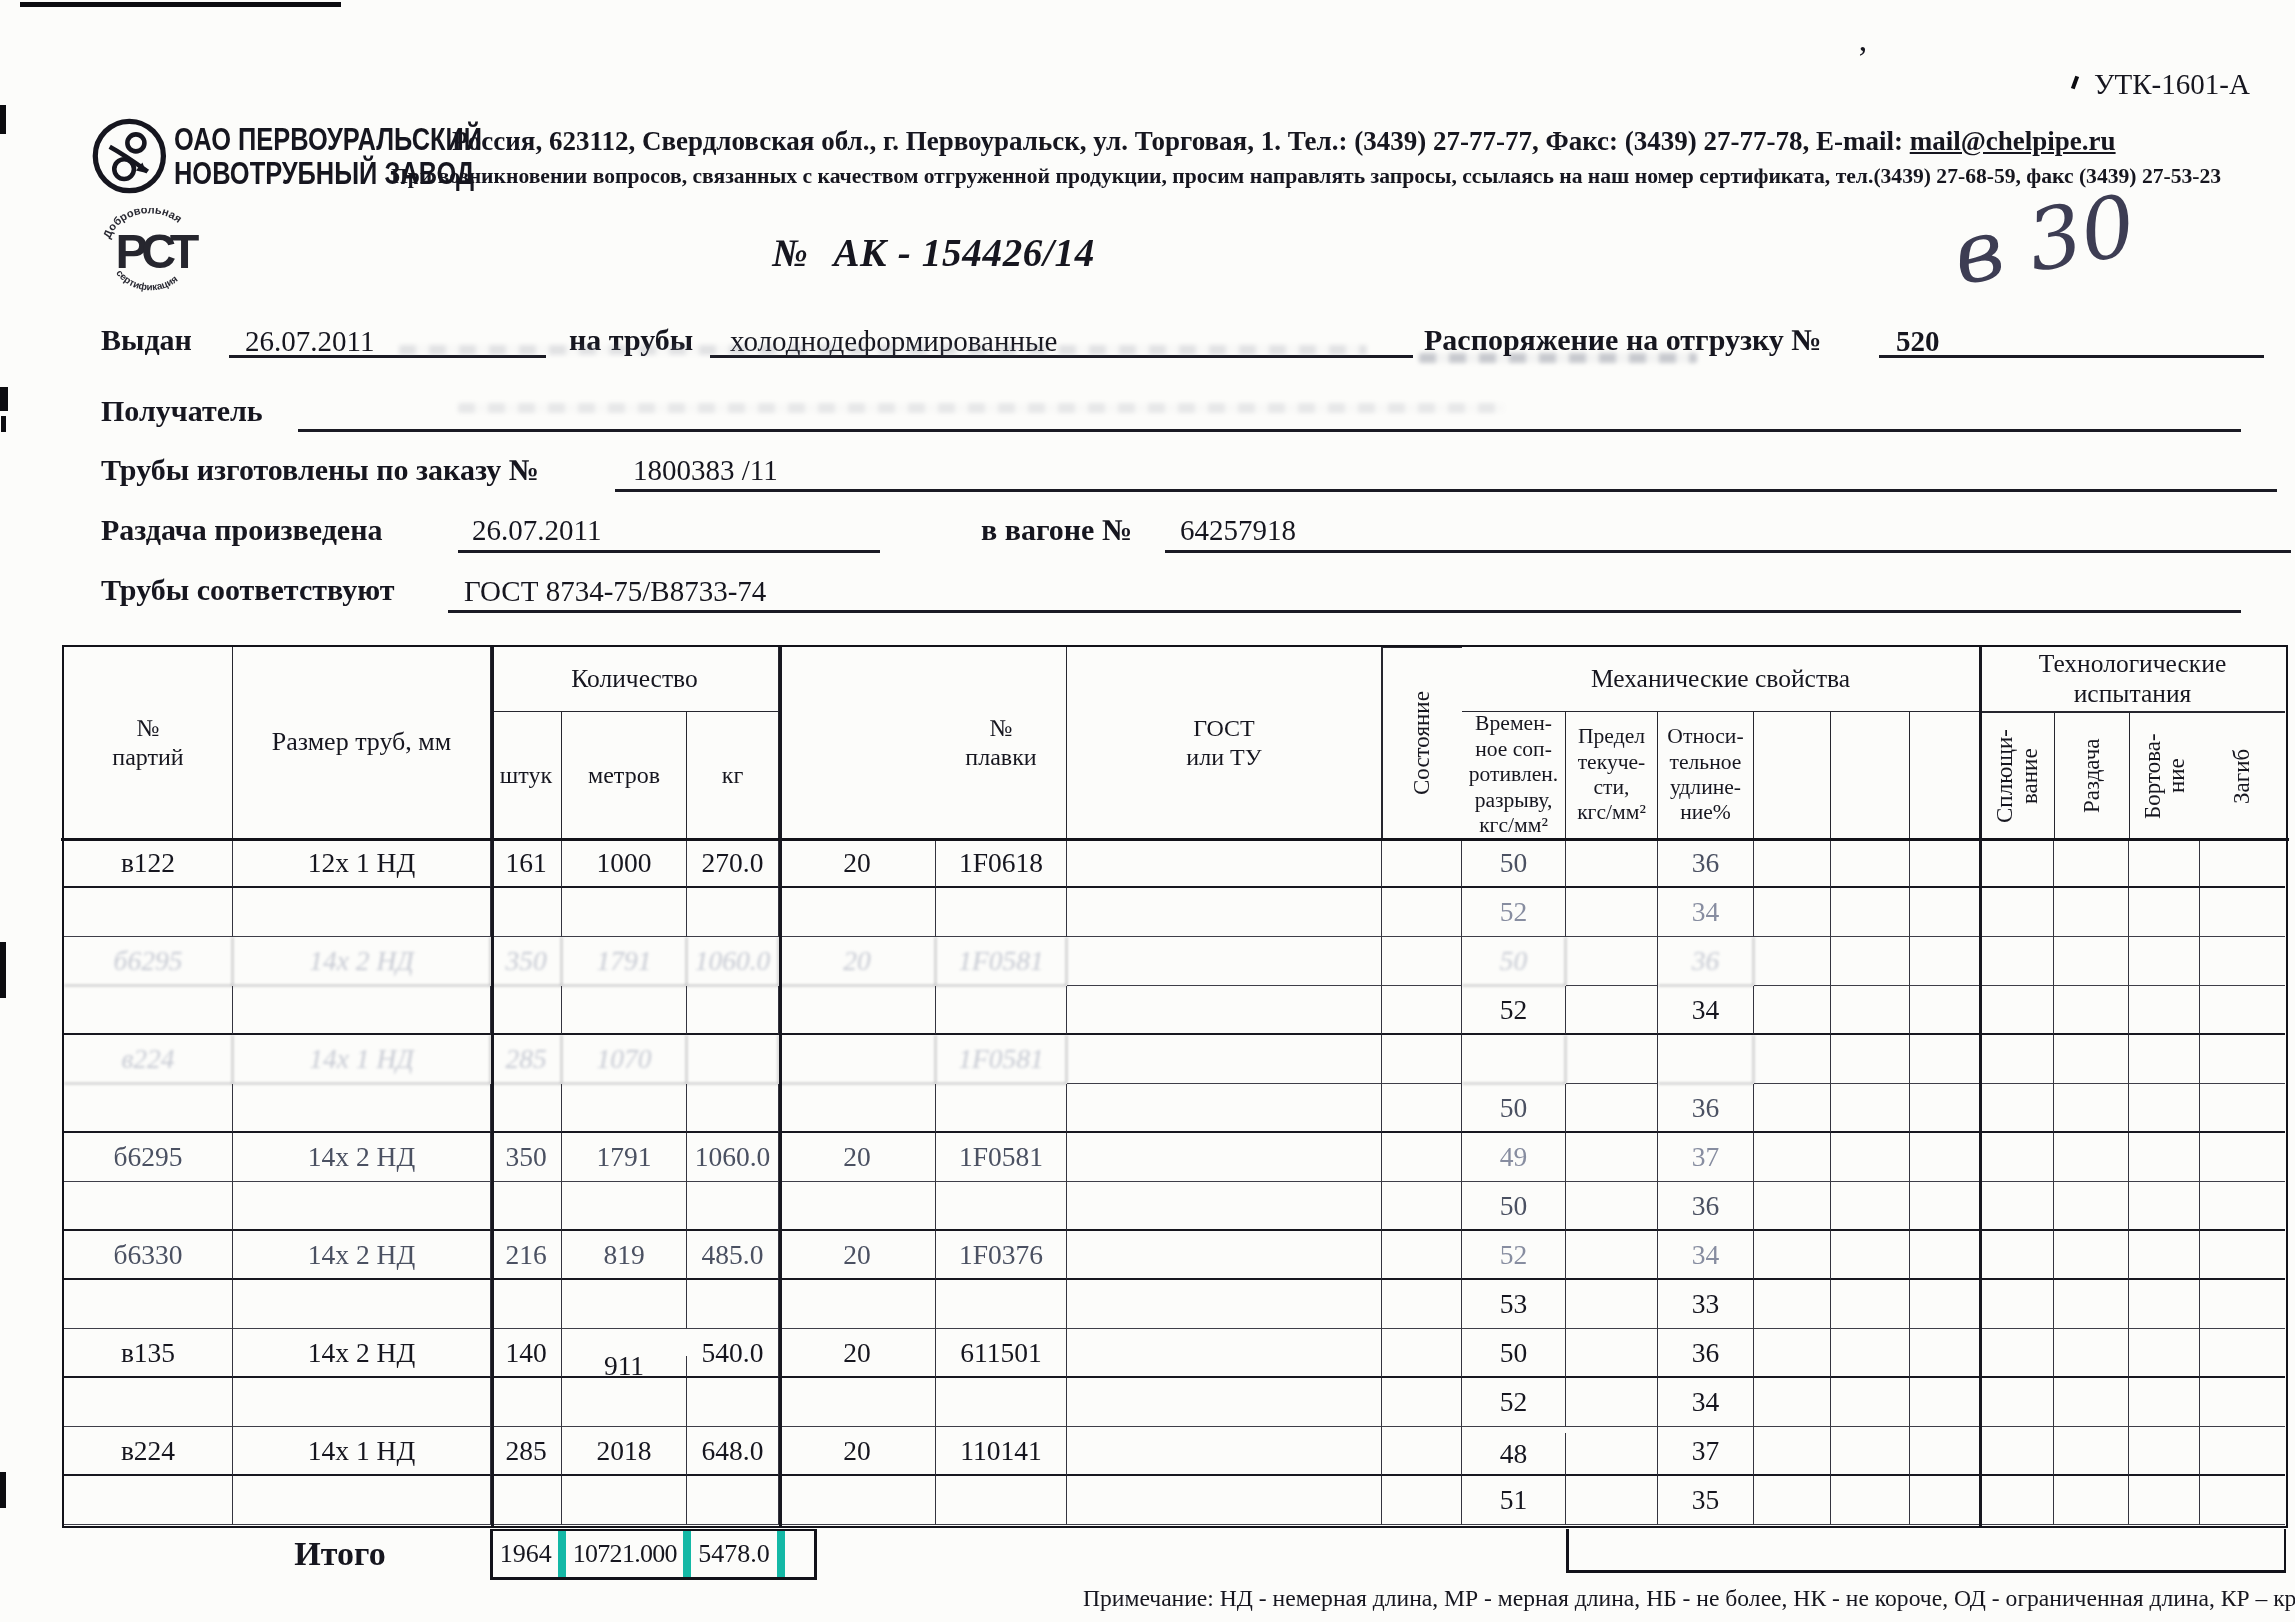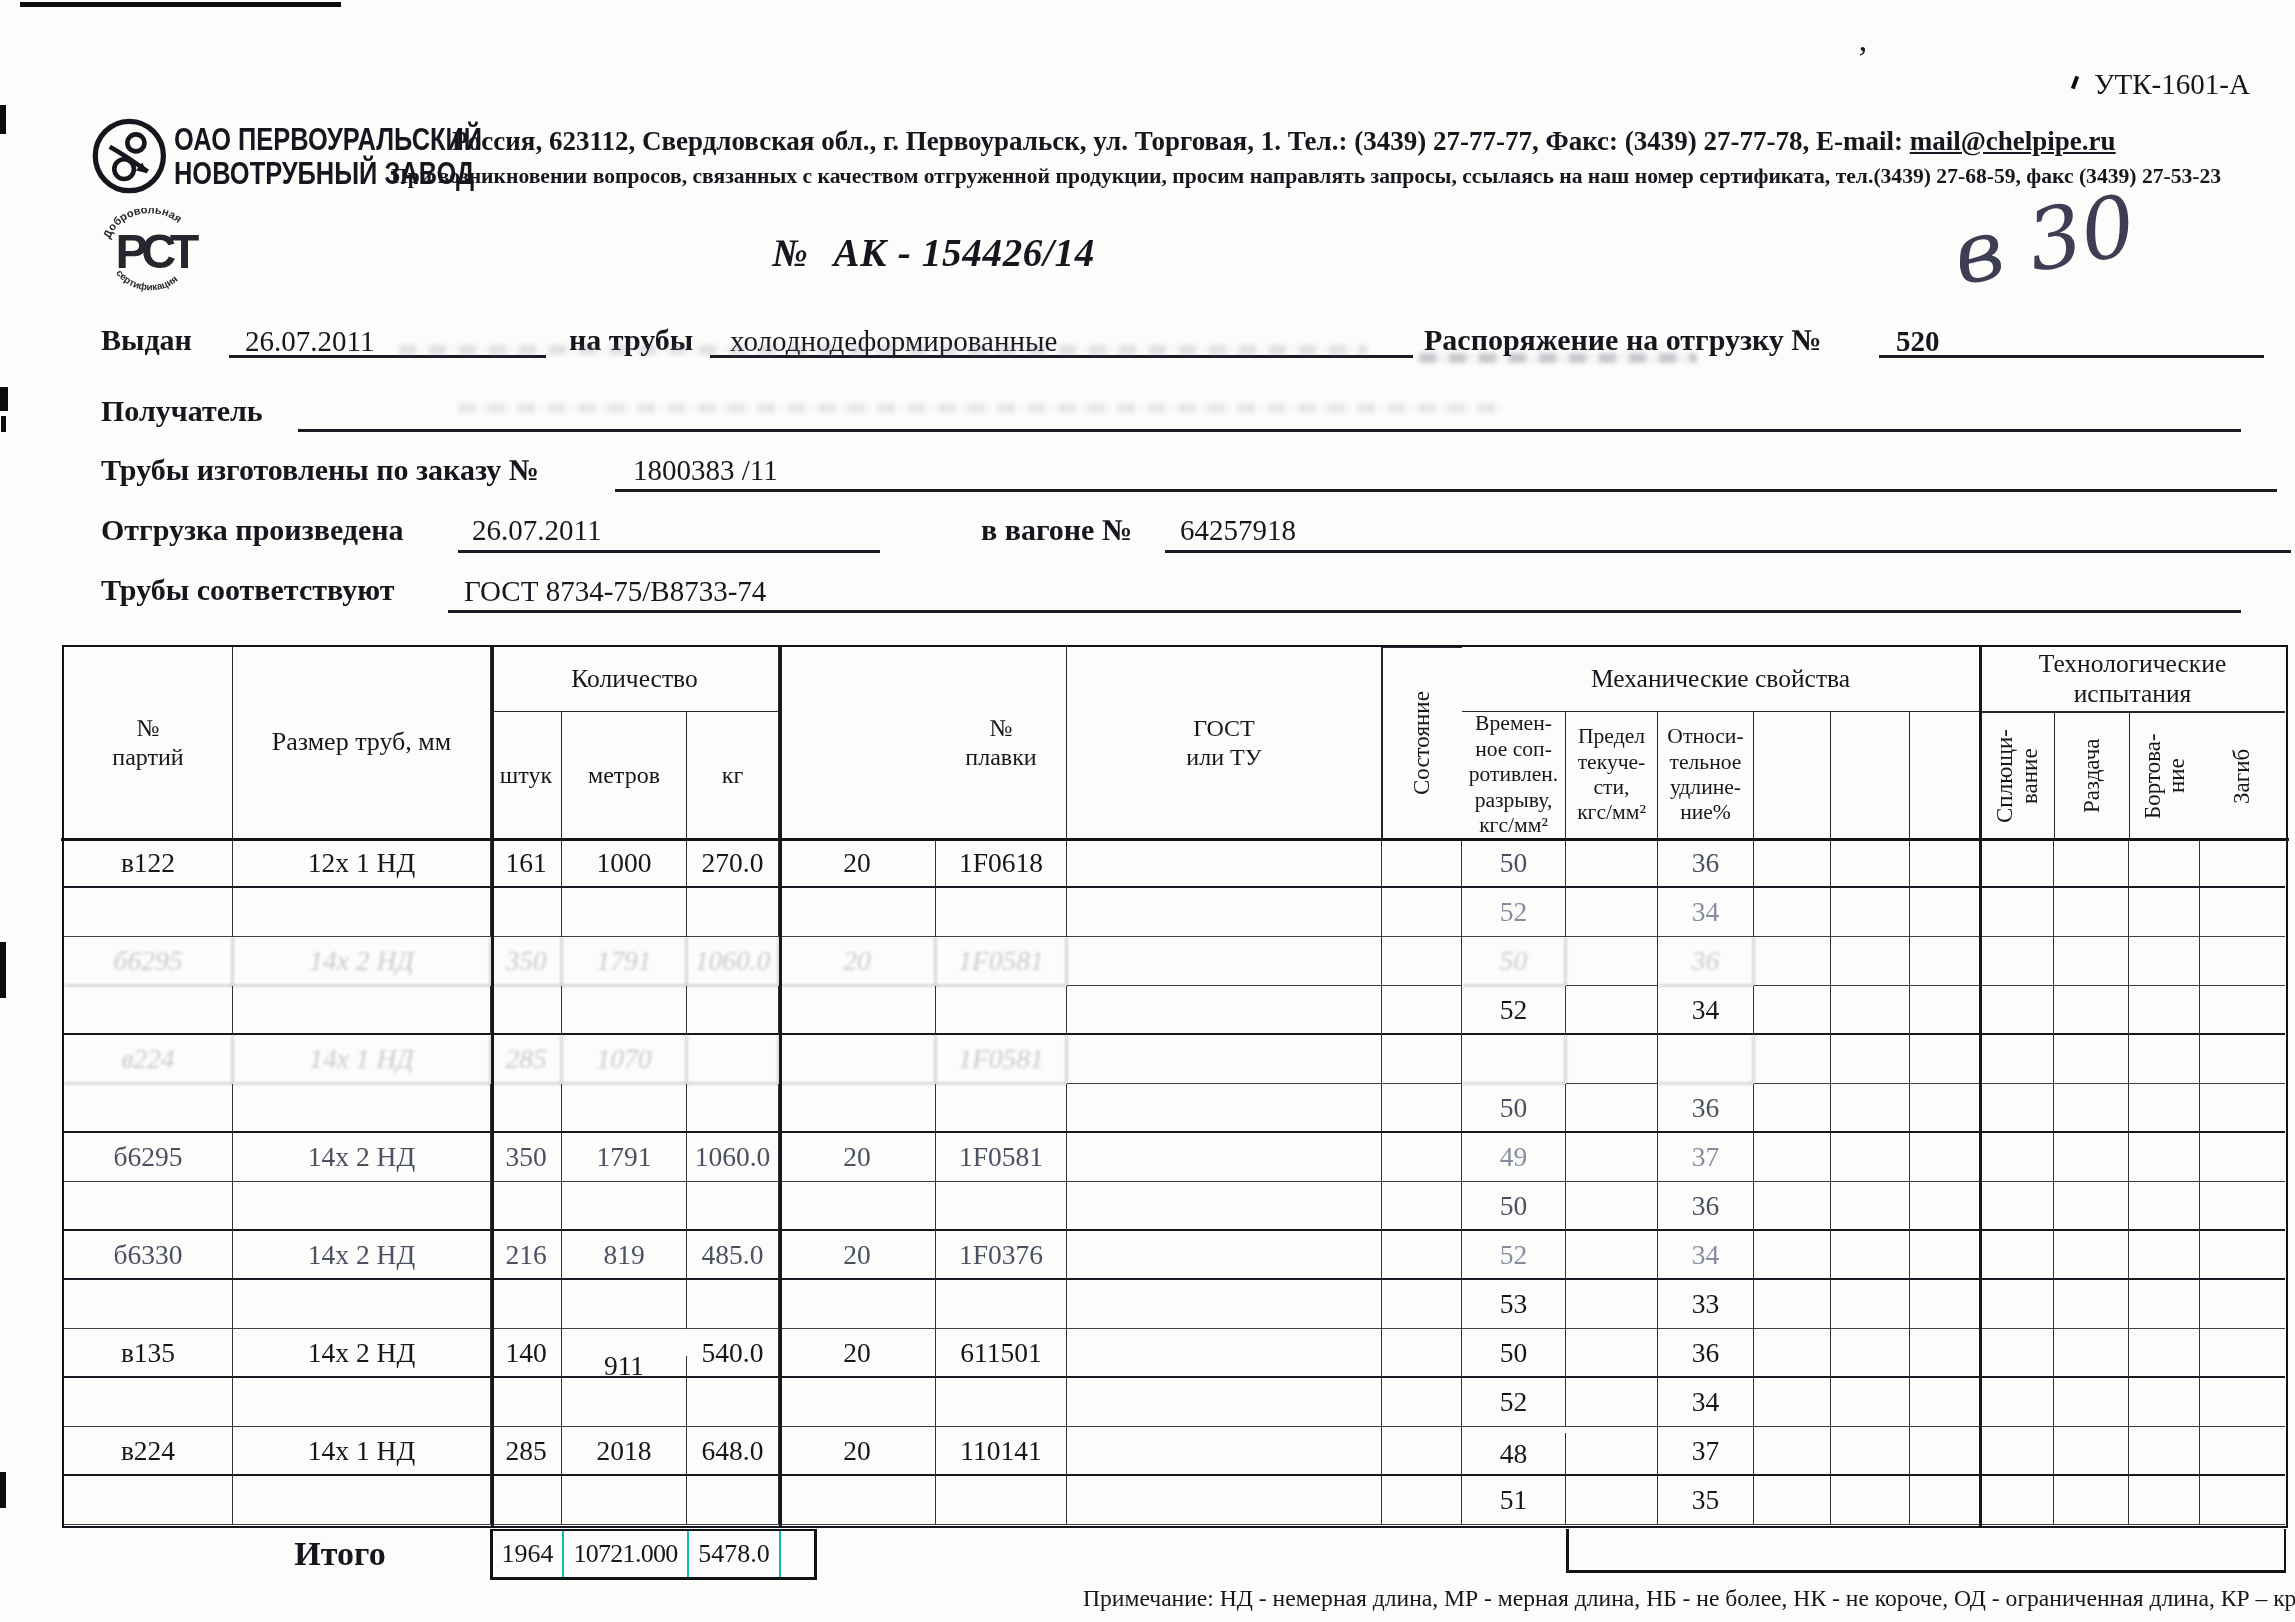--- a/index.html
+++ b/index.html
@@ -32,21 +32,21 @@
   .c19{border-right:none!important;}
   .t-dark{color:#16161f;}
   .t-mid{color:#4b5162;}
   .t-faint{color:#878da0;}
   .ghost{color:#9aa0b2;filter:blur(1.6px);opacity:.55;font-style:italic;}
   .vline{position:absolute;top:0;bottom:0;background:#17171f;z-index:3;}
   .hline{position:absolute;left:-2.6px;right:-2.6px;background:#121219;z-index:3;}
   
   #totals-label{left:222px;top:1535px;width:236px;text-align:center;font-size:34px;font-weight:bold;}
   #totals-box{left:490px;top:1529px;width:321px;height:46px;border:3.3px solid #121219;border-top:2px solid #121219;display:flex;background:#fcfcfa;}
-  #totals-box .tcell{display:flex;align-items:center;justify-content:center;border-right:2px solid #14b8a6;font-size:26px;}
+  #totals-box .tcell{display:flex;align-items:center;justify-content:center;border-right:8px solid #14b8a6;font-size:26px;}
   #totals-box .tc1{width:69px;}
   #totals-box .tc2{width:123px;letter-spacing:-0.7px;}
   #totals-box .tc3{width:90px;}
   #totals-box .tc4{width:31px;border-right:none;}
   #right-box{left:1566px;top:1529px;width:715px;height:41px;border-left:3.3px solid #121219;border-bottom:3.9px solid #121219;border-right:2.6px solid #121219;}
   #bottom-note{left:1083px;top:1585px;font-size:23.6px;white-space:nowrap;}
   svg text{font-family:"Liberation Sans",sans-serif;}
 </style>
 </head>
 <body>
@@ -107,21 +107,21 @@
 
   <div class="abs label" style="left:101px;top:394px;">Получатель</div>
   <div class="abs value" style="left:308px;top:395px;"></div>
   <div class="smudge" style="left:458px;top:403px;width:1047px;opacity:.4;"></div>
   <div class="uline" style="left:298px;top:429px;width:1943px;height:3.3px;"></div>
 
   <div class="abs label" style="left:101px;top:453px;">Трубы изготовлены по заказу №</div>
   <div class="abs value" style="left:633px;top:454px;">1800383  /11</div>
   <div class="uline" style="left:615px;top:489px;width:1662px;"></div>
 
-  <div class="abs label" style="left:101px;top:513px;">Отгрузка произведена</div>
+  <div class="abs label" style="left:101px;top:513px;">Раздача произведена</div>
   <div class="abs value" style="left:472px;top:514px;">26.07.2011</div>
   <div class="uline" style="left:458px;top:550px;width:422px;"></div>
   <div class="abs label" style="left:981px;top:513px;">в вагоне №</div>
   <div class="abs value" style="left:1180px;top:514px;">64257918</div>
   <div class="uline" style="left:1165px;top:550px;width:1126px;"></div>
 
   <div class="abs label" style="left:101px;top:573px;">Трубы соответствуют</div>
   <div class="abs value" style="left:464px;top:575px;">ГОСТ 8734-75/В8733-74</div>
   <div class="uline" style="left:448px;top:610px;width:1793px;"></div>
 

